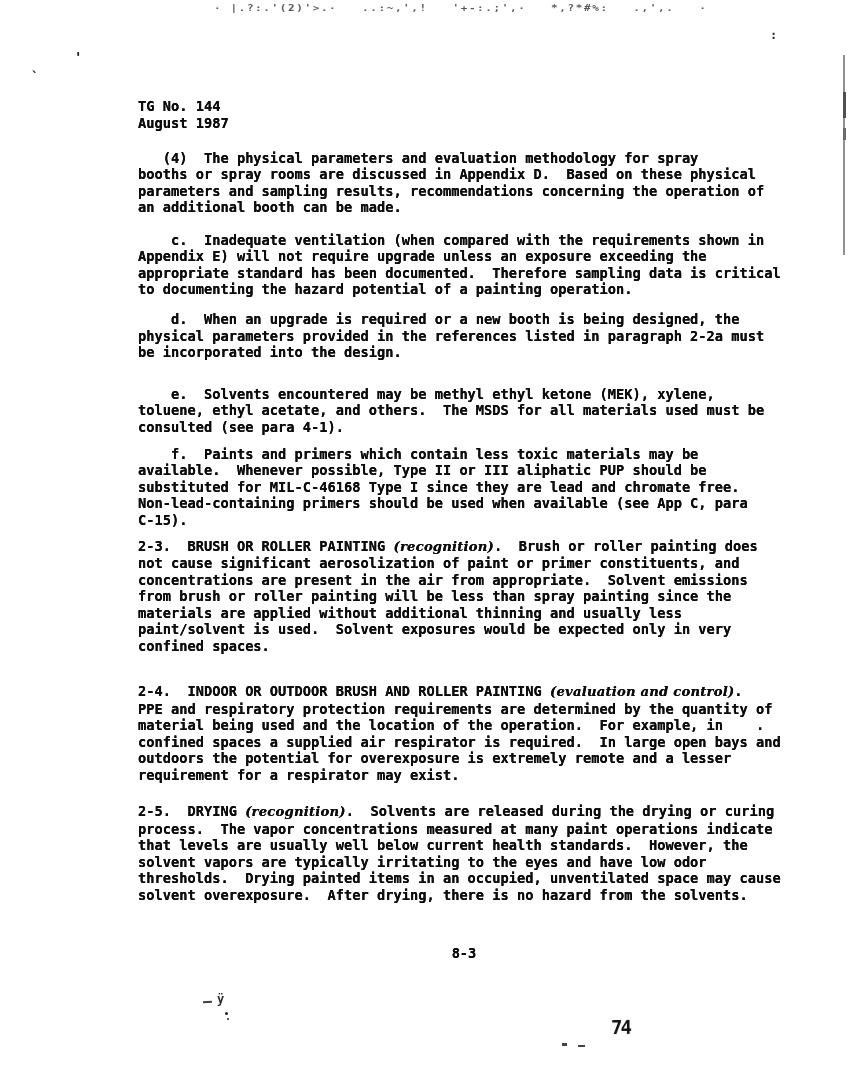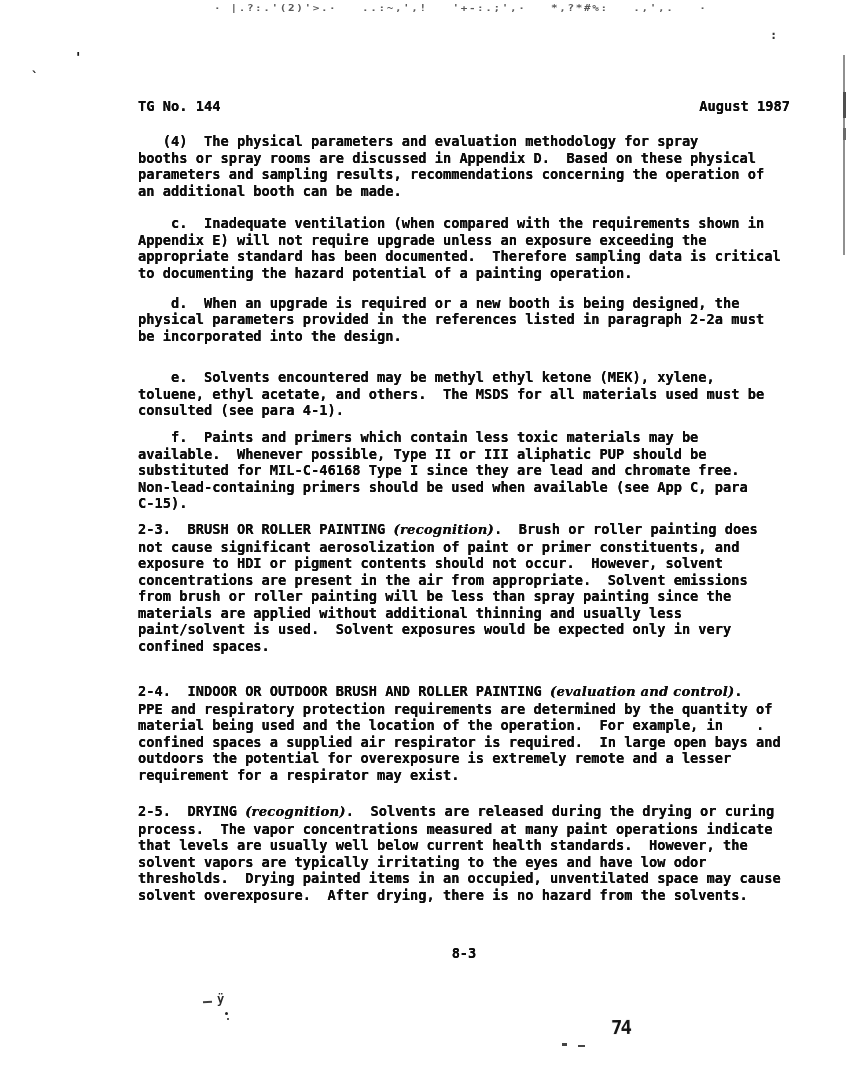--- a/index.html
+++ b/index.html
@@ -16,20 +16,21 @@
     left:138px;top:0;
     width:652px;
   }
   .header-row{
     margin-top:98px;
     display:flex;
     justify-content:space-between;
     font-size:13.7px;line-height:16.5px;font-weight:700;
     text-shadow:0 0 .35px #000;
     white-space:pre;
+    flex-direction:column;
   }
   .para{margin-top:17px;}
   .para[data-para="p4"]{margin-top:18.5px;}
   .para[data-para="pc"]{margin-top:16px;}
   .para[data-para="pd"]{margin-top:13.5px;}
   .para[data-para="pe"]{margin-top:25px;}
   .para[data-para="pf"]{margin-top:10.5px;}
   .para[data-para="s23"]{margin-top:9.5px;}
   .para[data-para="s24"]{margin-top:29px;}
   .para[data-para="s25"]{margin-top:20px;}
@@ -125,21 +126,20 @@
         <div class="para" data-para="pf">
           <div class="line"><span>    f.  Paints and primers which contain less toxic materials may be</span></div>
           <div class="line"><span>available.  Whenever possible, Type II or III aliphatic PUP should be</span></div>
           <div class="line"><span>substituted for MIL-C-46168 Type I since they are lead and chromate free.</span></div>
           <div class="line"><span>Non-lead-containing primers should be used when available (see App C, para</span></div>
           <div class="line"><span>C-15).</span></div>
         </div>
         <div class="para" data-para="s23">
           <div class="line"><span>2-3.  BRUSH OR ROLLER PAINTING </span><span class="seg-i">(recognition)</span><span>.  Brush or roller painting does</span></div>
           <div class="line"><span>not cause significant aerosolization of paint or primer constituents, and</span></div>
-          <div class="line"><span>exposure to HDI or pigment contents should not occur.  However, solvent</span></div>
           <div class="line"><span>concentrations are present in the air from appropriate.  Solvent emissions</span></div>
           <div class="line"><span>from brush or roller painting will be less than spray painting since the</span></div>
           <div class="line"><span>materials are applied without additional thinning and usually less</span></div>
           <div class="line"><span>paint/solvent is used.  Solvent exposures would be expected only in very</span></div>
           <div class="line"><span>confined spaces.</span></div>
         </div>
         <div class="para" data-para="s24">
           <div class="line"><span>2-4.  INDOOR OR OUTDOOR BRUSH AND ROLLER PAINTING </span><span class="seg-i">(evaluation and control)</span><span>.</span></div>
           <div class="line"><span>PPE and respiratory protection requirements are determined by the quantity of</span></div>
           <div class="line"><span>material being used and the location of the operation.  For example, in    .</span></div>

